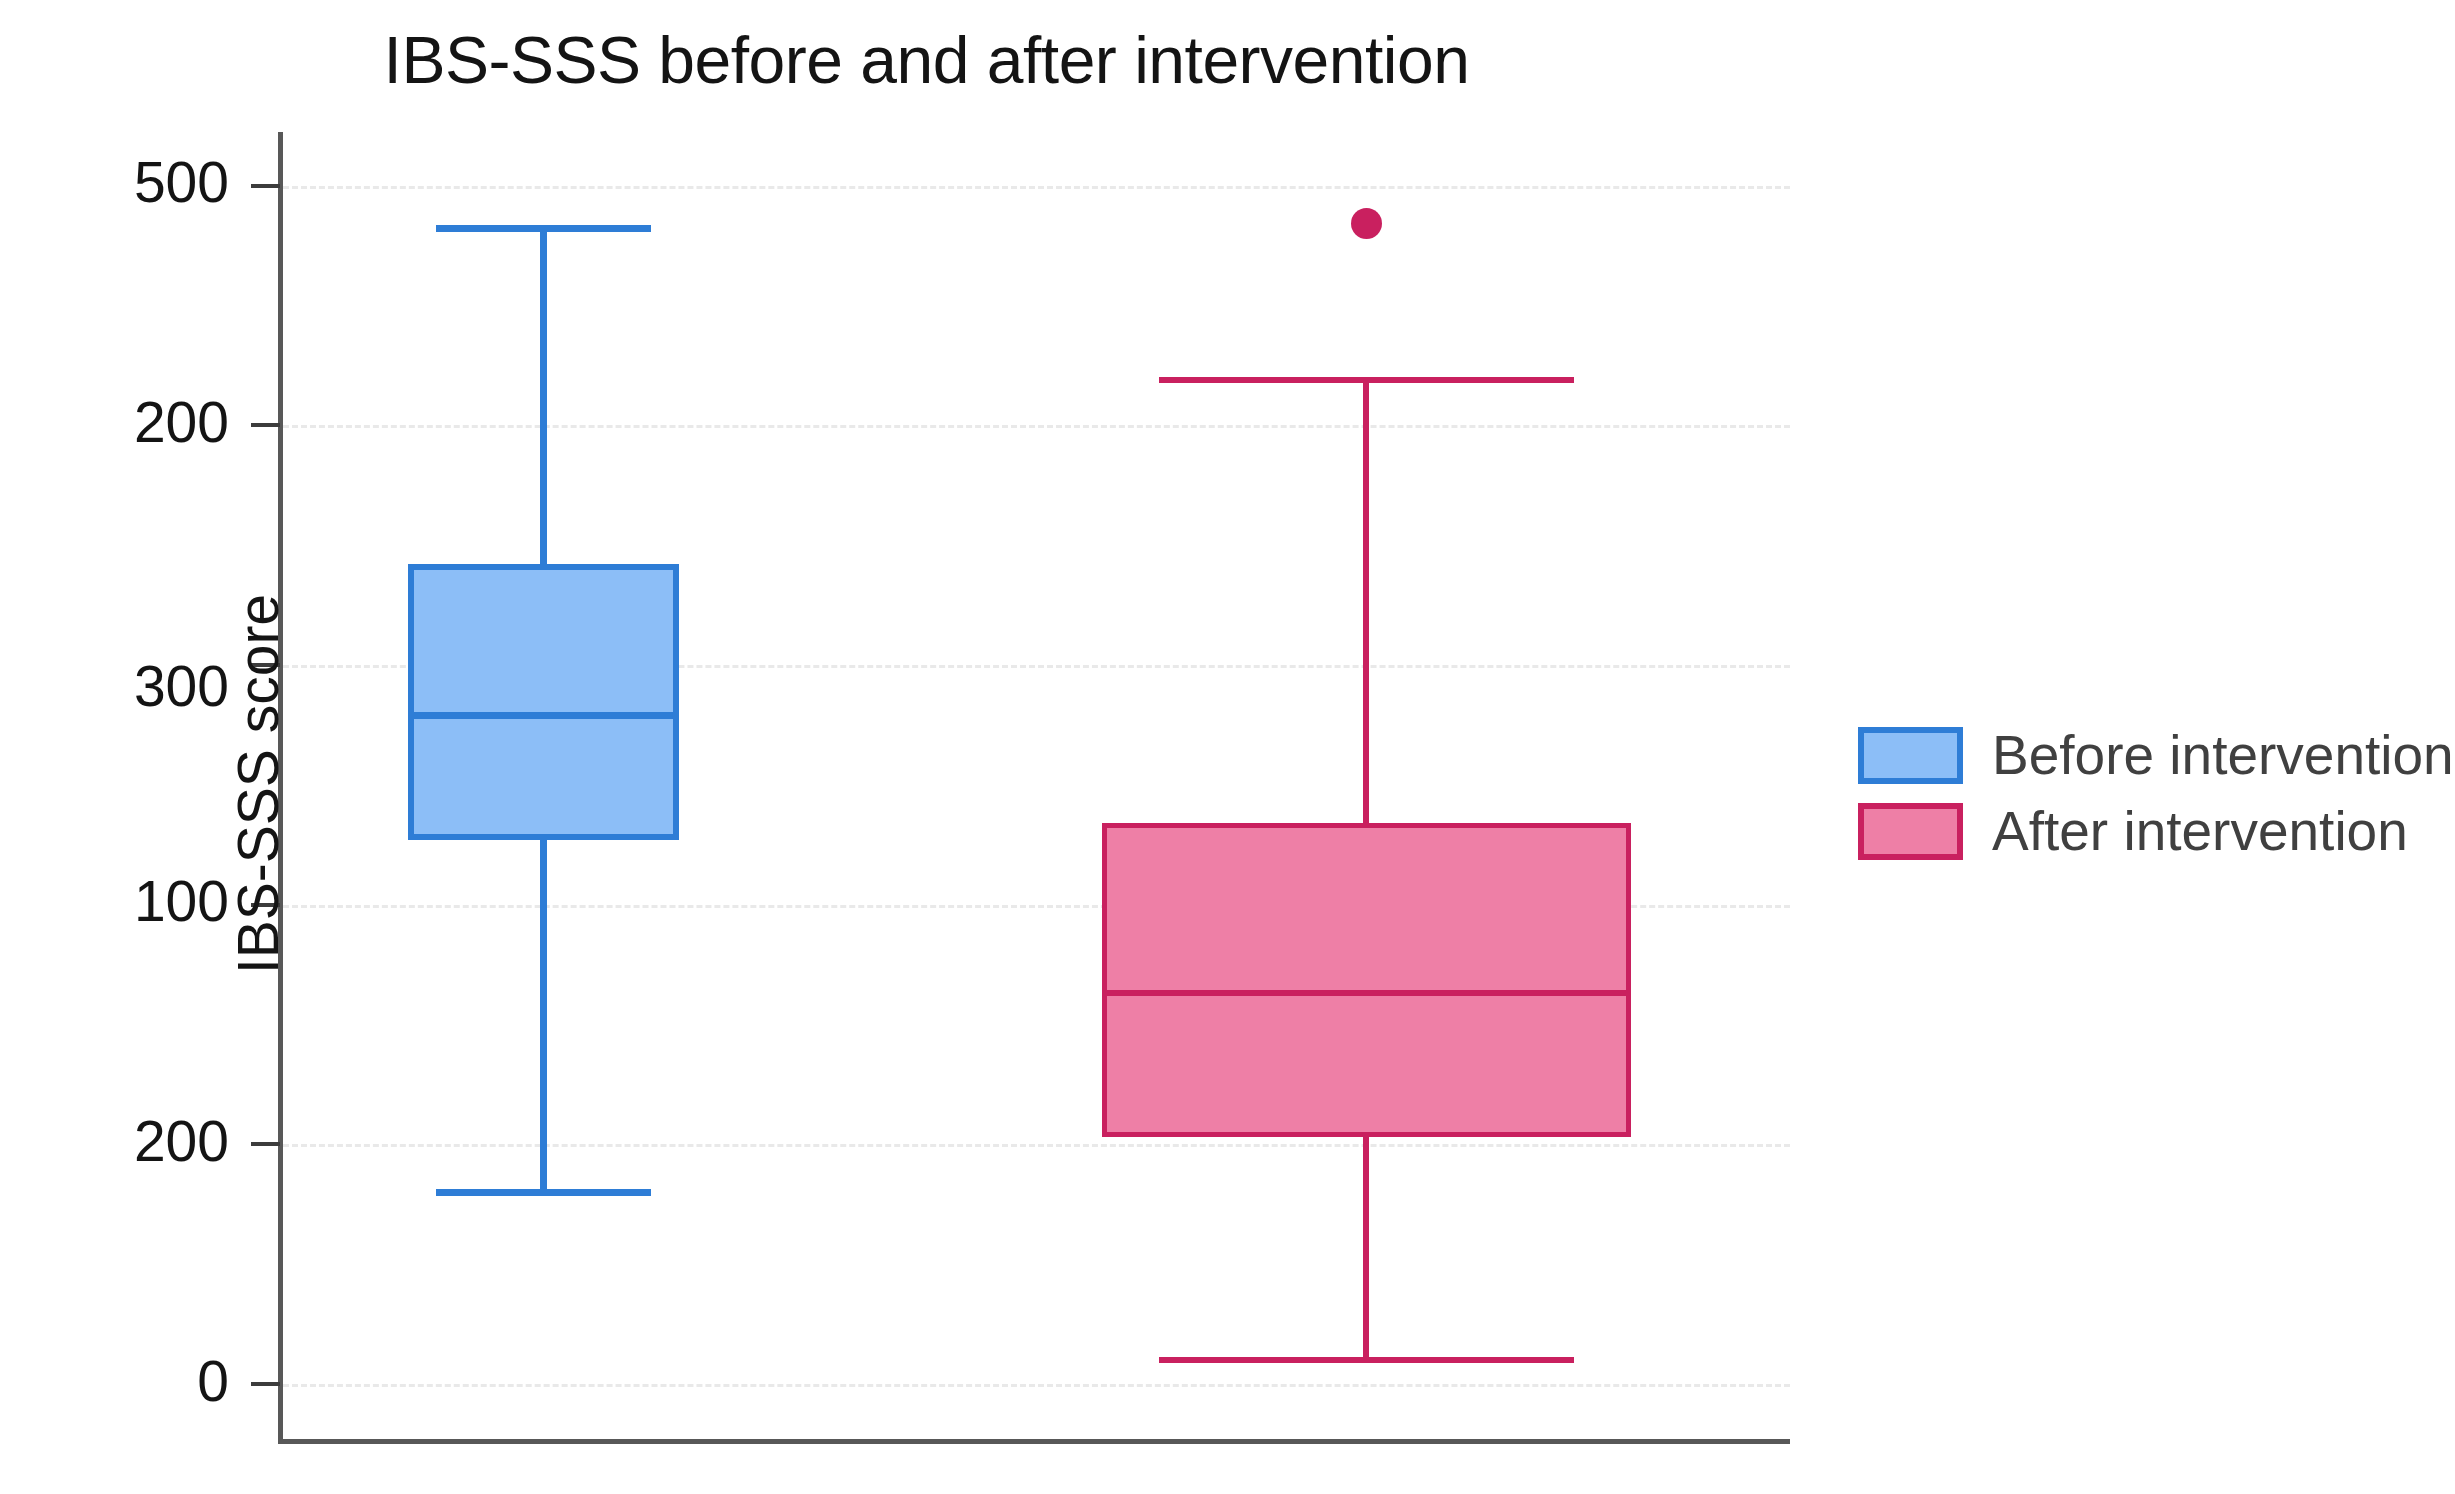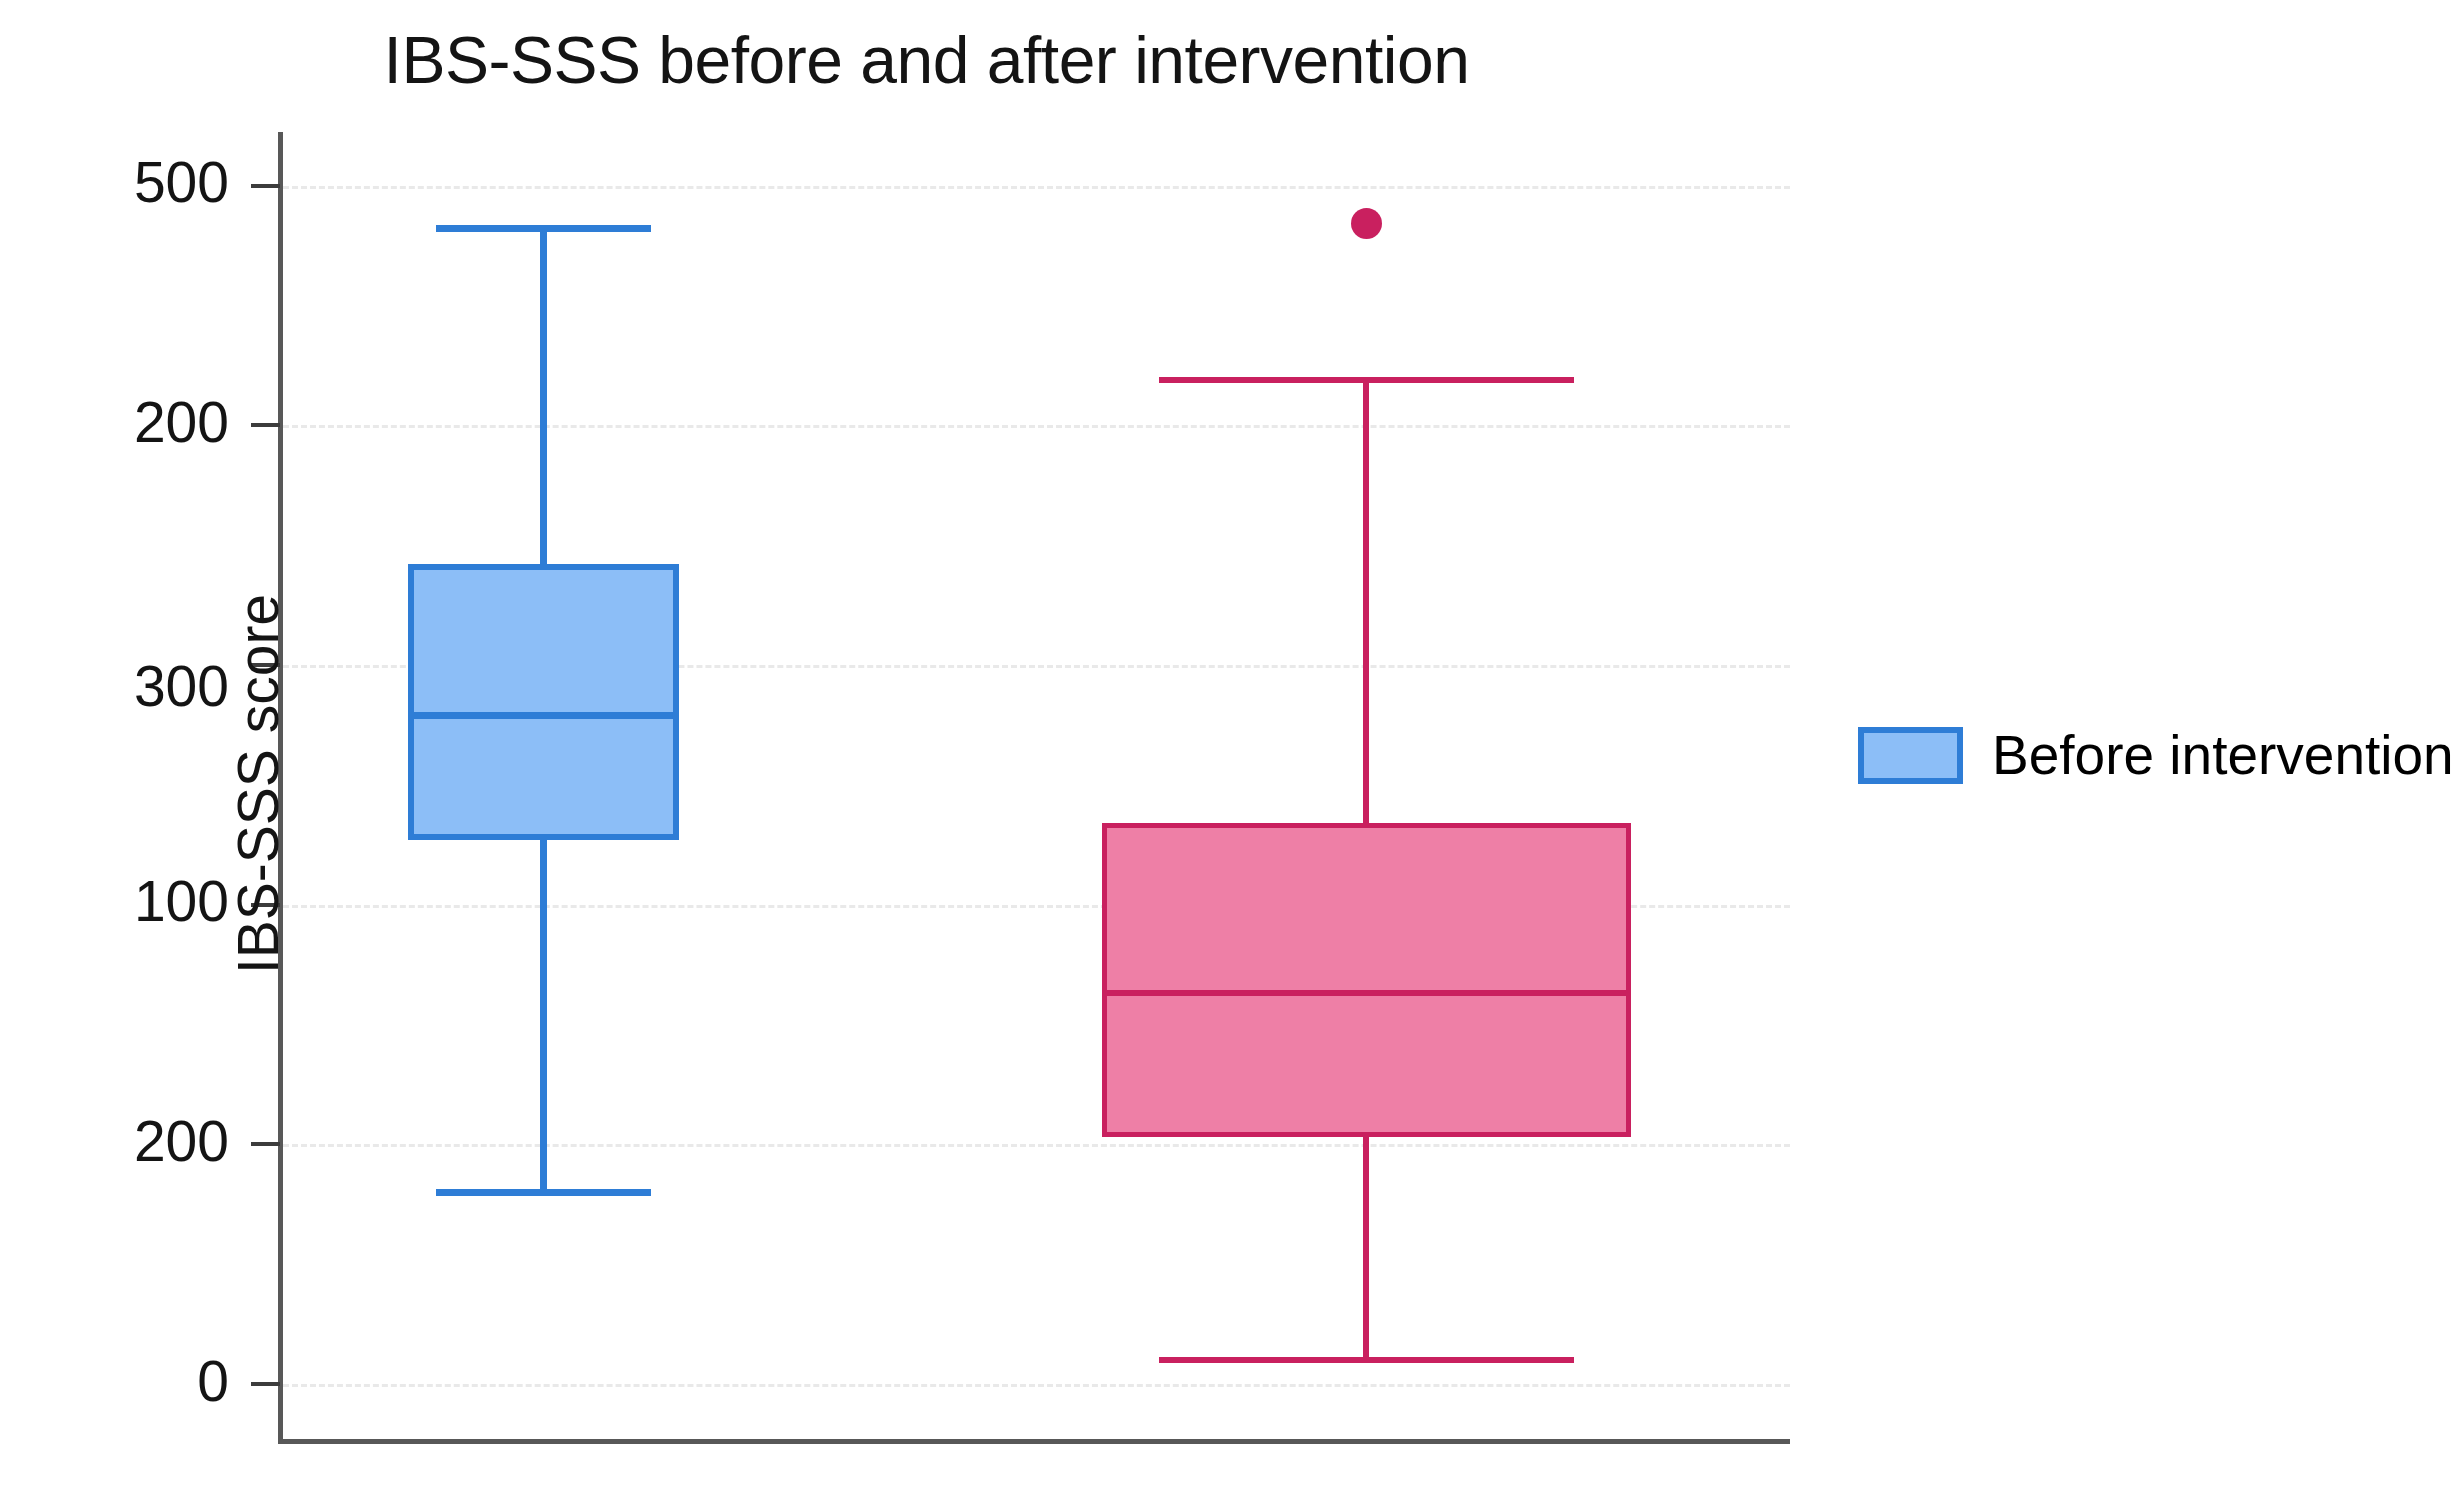--- a/index.html
+++ b/index.html
@@ -135,21 +135,21 @@
   }
   .legend-swatch {
     width: 105px;
     height: 57px;
     box-sizing: border-box;
     flex: 0 0 auto;
   }
   .legend-text {
     margin-left: 29px;
     font-size: 55px;
-    color: #000000;
+    color: #404040;
     white-space: nowrap;
     font-family: "Liberation Sans", sans-serif;
   }
 </style>
 </head>
 <body>
 
 <div id="figure">
 
   <div id="chart-title">IBS-SSS before and after intervention</div>
@@ -204,16 +204,20 @@
         </div>
       </div>
 
   </div>
 
   <div id="legend">
     <div class="legend-row">
       <span class="legend-swatch" id="legend-swatch-0" style="background: rgb(140, 190, 247); border: 6.8px solid rgb(46, 125, 214);"></span>
       <span class="legend-text">Before intervention</span>
     </div>
+    <div class="legend-row">
+      <span class="legend-swatch" id="legend-swatch-1" style="background: rgb(238, 127, 166); border: 6.8px solid rgb(201, 32, 95);"></span>
+      <span class="legend-text">After intervention</span>
+    </div>
   </div>
 
 </div>
 
 
 </body></html>

